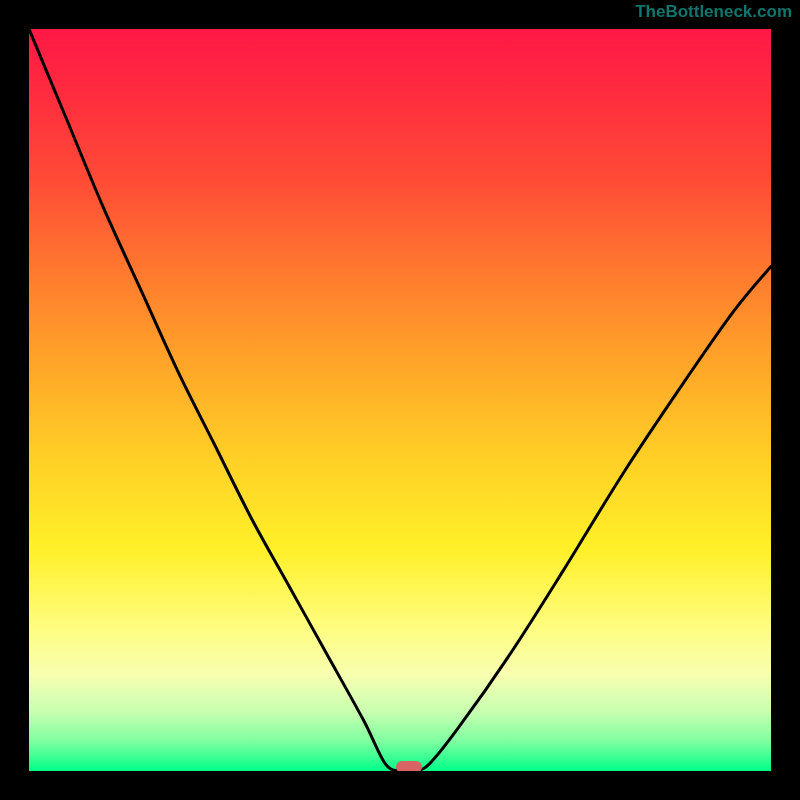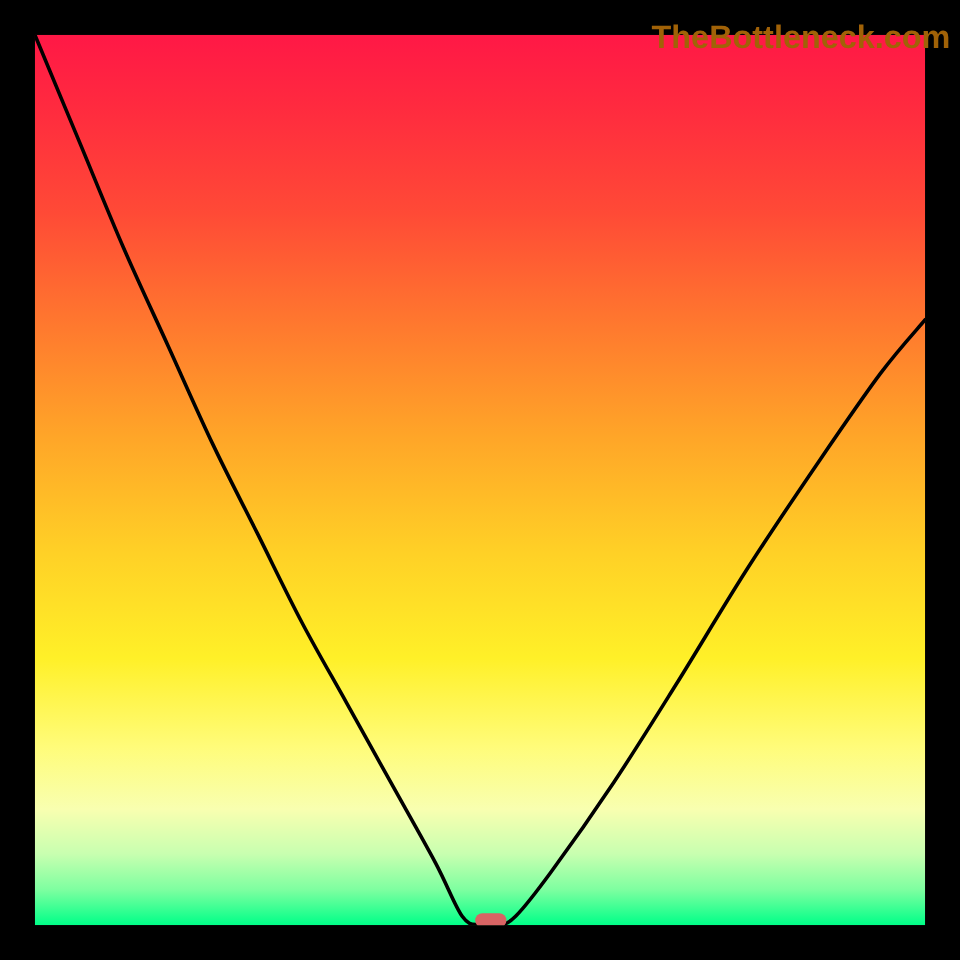--- a/index.html
+++ b/index.html
@@ -11,26 +11,26 @@
     overflow: hidden;
   }
   .frame {
     position: relative;
     width: 800px;
     height: 800px;
     background: #000;
   }
   .watermark {
     position: absolute;
-    top: 16px;
+    top: 2px;
     right: 8px;
     font-family: Arial, Helvetica, sans-serif;
-    font-size: 27px;
+    font-size: 17px;
     font-weight: bold;
-    color: #a16207;
+    color: #0f766e;
     z-index: 10;
   }
   .plot-area {
     position: absolute;
     left: 29px;
     top: 29px;
     width: 742px;
     height: 742px;
     overflow: hidden;
   }

